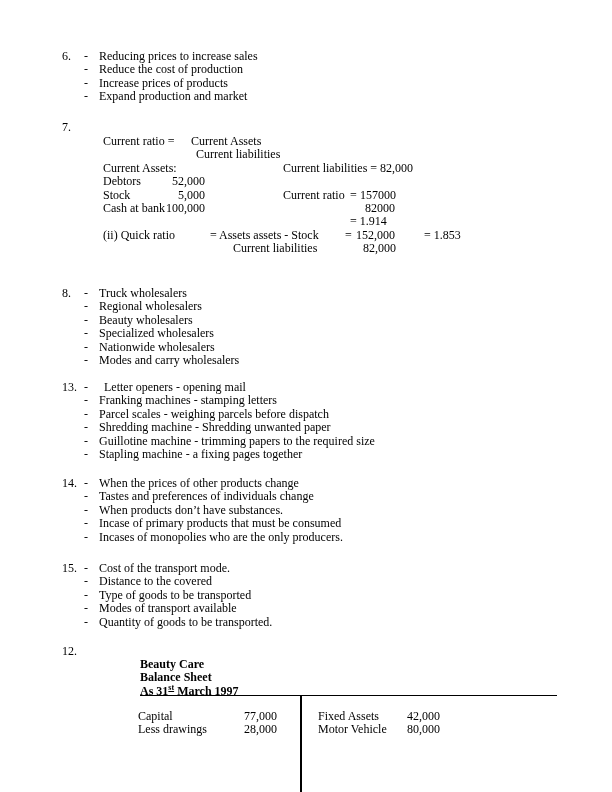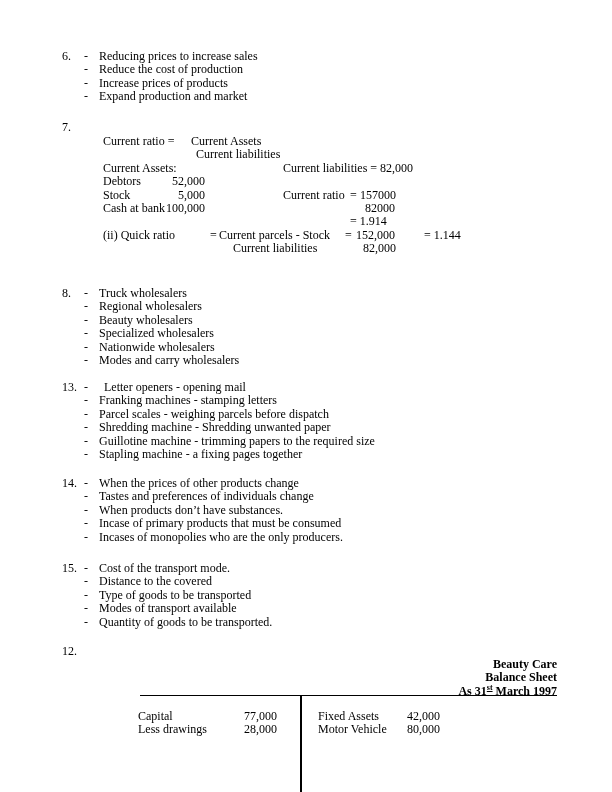--- a/index.html
+++ b/index.html
@@ -10,21 +10,21 @@
     overflow:hidden;
   }
   .abs { position:absolute; white-space:nowrap; line-height:13px; }
   .li { display:flex; line-height:13.4px; }
   .num { width:22px; margin-left:62px; flex:none; }
   .dash { width:15px; flex:none; }
   .txt { flex:1; }
   .ul { }
   sup { font-size:8px; line-height:0;text-decoration:underline; }
   .val-r { text-align:right; }
-  .heading-block { text-align:right; font-weight:bold; line-height:13.4px; }
+  .heading-block { text-align:left; font-weight:bold; line-height:13.4px; }
   .hrule { border-top:1.5px solid #000; }
   .vrule { background:#000; width:1.5px; }
 </style>
 </head>
 <body>
 
 <div class="page">
 
   <div class="abs" style="left:0;top:50px;right:0;white-space:normal">
     <div class="li">
@@ -66,26 +66,26 @@
     <span class="abs val-r" style="left:150px;top:202px;width:55px">100,000</span>
 
     <span class="abs" style="left:283px;top:189px">Current ratio</span>
     <span class="abs" style="left:350px;top:189px">=</span>
     <span class="abs ul" style="left:360px;top:189px">157000</span>
     <span class="abs" style="left:365px;top:202px">82000</span>
     <span class="abs" style="left:350px;top:215px">= 1.914</span>
 
     <span class="abs" style="left:103px;top:229px">(ii) Quick ratio</span>
     <span class="abs" style="left:210px;top:229px">=</span>
-    <span class="abs ul" style="left:219px;top:229px">Current parcels - Stock</span>
+    <span class="abs ul" style="left:219px;top:229px">Assets assets - Stock</span>
     <span class="abs" style="left:233px;top:242px">Current liabilities</span>
     <span class="abs" style="left:345px;top:229px">=</span>
     <span class="abs ul" style="left:356px;top:229px">152,000</span>
     <span class="abs" style="left:363px;top:242px">82,000</span>
-    <span class="abs" style="left:424px;top:229px">= 1.144</span>
+    <span class="abs" style="left:424px;top:229px">= 1.853</span>
   </div>
 
   <div class="abs" style="left:0;top:287px;right:0;white-space:normal">
     <div class="li">
       <span class="num">8.</span>
       <span class="dash">-</span>
       <span class="txt">Truck wholesalers</span>
     </div>
     <div class="li">
       <span class="num"></span>

